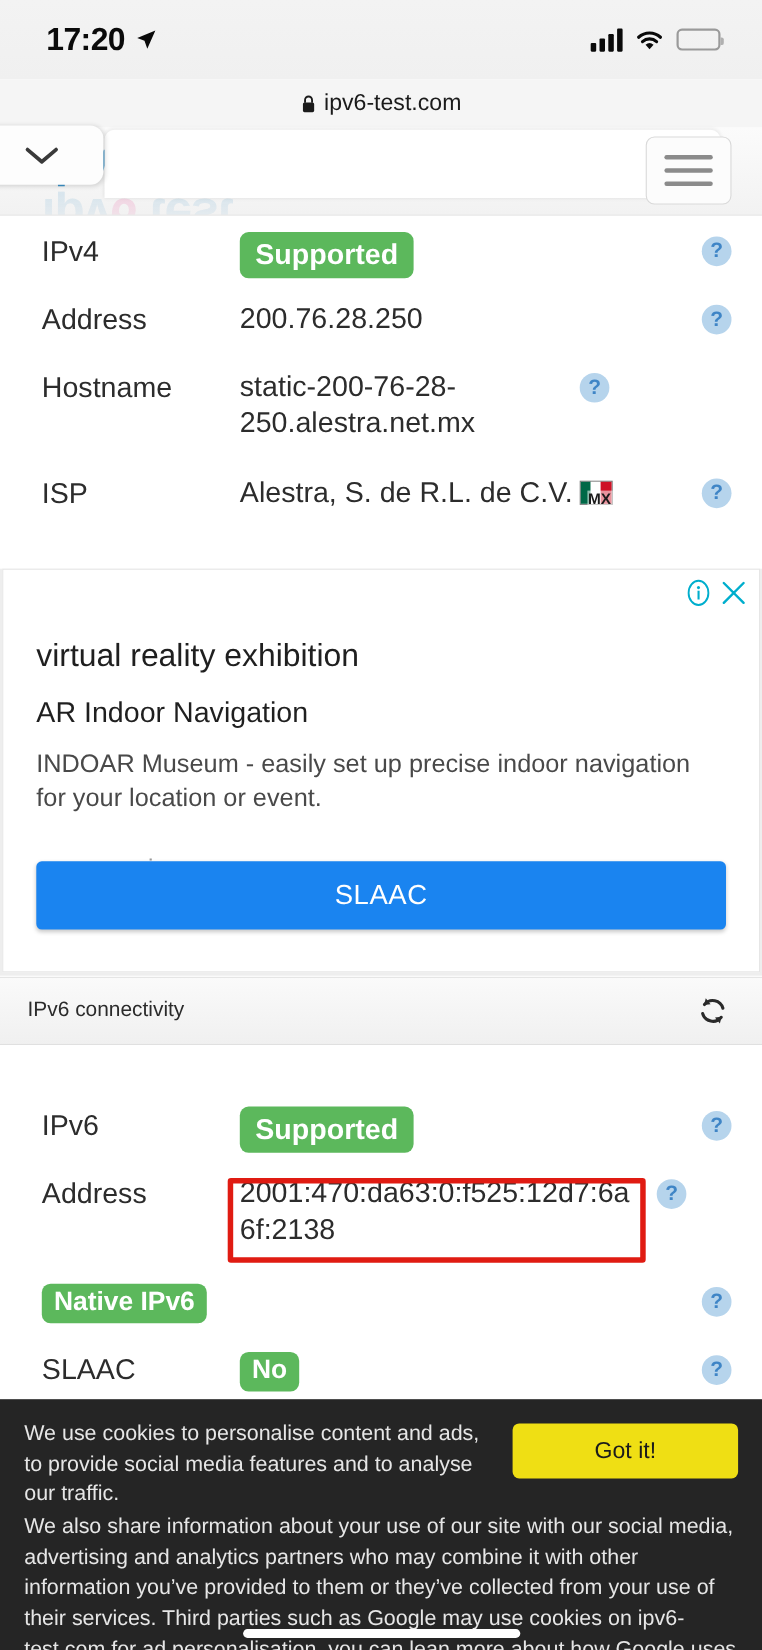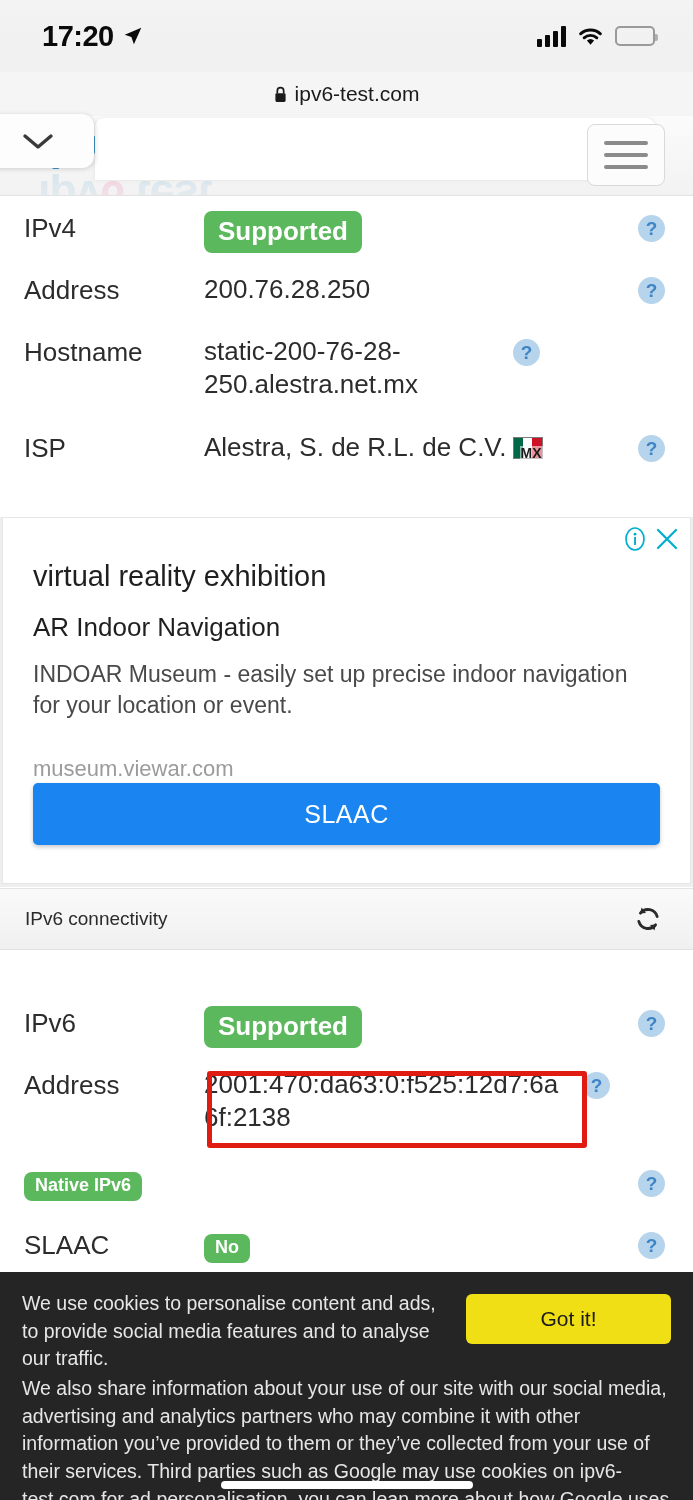--- a/index.html
+++ b/index.html
@@ -114,21 +114,21 @@
   }
   .burger span {
     display: block; width: 44px; height: 4px;
     background: #8b8b8b; border-radius: 2px;
   }
 
   
   .table { width: 693px; background: #ffffff; }
   .row {
     display: flex; align-items: flex-start;
-    padding: 0 28px 0 24px;
+    padding: 0 28px 0 38px;
     min-height: 62px;
   }
   .row .label {
     width: 180px; flex: none;
     font-size: 26px; color: #2c2c2c;
     padding-top: 16px;
     font-weight: 400;
   }
   .row .value {
     flex: 1 1 auto;
@@ -146,21 +146,21 @@
     font-family: "Liberation Sans", sans-serif;
   }
   .badge {
     display: inline-block;
     background: #5cb85c; color: #ffffff;
     border-radius: 8px;
     padding: 6px 14px 8px;
     font-size: 26px; font-weight: 700;
     line-height: 1.08;
   }
-  .badge.sm { font-size: 18px; padding: 4px 11px 6px; }
+  .badge.sm { font-size: 24px; padding: 4px 11px 6px; }
   .link { color: #5d93bd; }
   .flag {
     display: inline-block; position: relative;
     width: 30px; height: 22px; vertical-align: -3px;
     margin-left: 6px;
     border: 1px solid #7a7a7a;
   }
   .flag i { position: absolute; top: 0; bottom: 0; display: block; }
   .flag i:nth-child(1) { left: 0; width: 33.33%; background: #006847; }
   .flag i:nth-child(2) { left: 33.33%; width: 33.34%; background: #ffffff; }
@@ -192,21 +192,21 @@
     width: 689px; height: 367px;
     background: #ffffff;
     border: 1px solid #e6e6e6;
     padding: 22px 30px 0;
   }
   .ad-icons {
     position: absolute; right: 10px; top: 8px;
     display: flex; align-items: center; gap: 6px;
   }
   .ad-i, .ad-x { width: 26px; height: 26px; display: block; }
-  .ad-h1 { font-size: 29px; color: #1f1f1f; margin-top: 20px; line-height: 1.15; }
+  .ad-h1 { font-size: 29px; color: #1f1f1f; margin-top: 40px; line-height: 1.15; }
   .ad-h2 { font-size: 26px; color: #1f1f1f; margin-top: 20px; line-height: 1.15; }
   .ad-desc { font-size: 23px; color: #494949; margin-top: 16px; line-height: 1.32; }
   .ad-url { font-size: 22px; color: #9b9b9b; margin-top: 36px; }
   .ad-btn {
     position: absolute; left: 30px; right: 30px; top: 265px;
     height: 62px; background: #1a84f0; color: #ffffff;
     border: none; border-radius: 5px;
     font-size: 25px; font-family: "Liberation Sans", sans-serif;
     letter-spacing: 0.5px;
     box-shadow: 0 2px 4px rgba(0,0,0,0.22);

